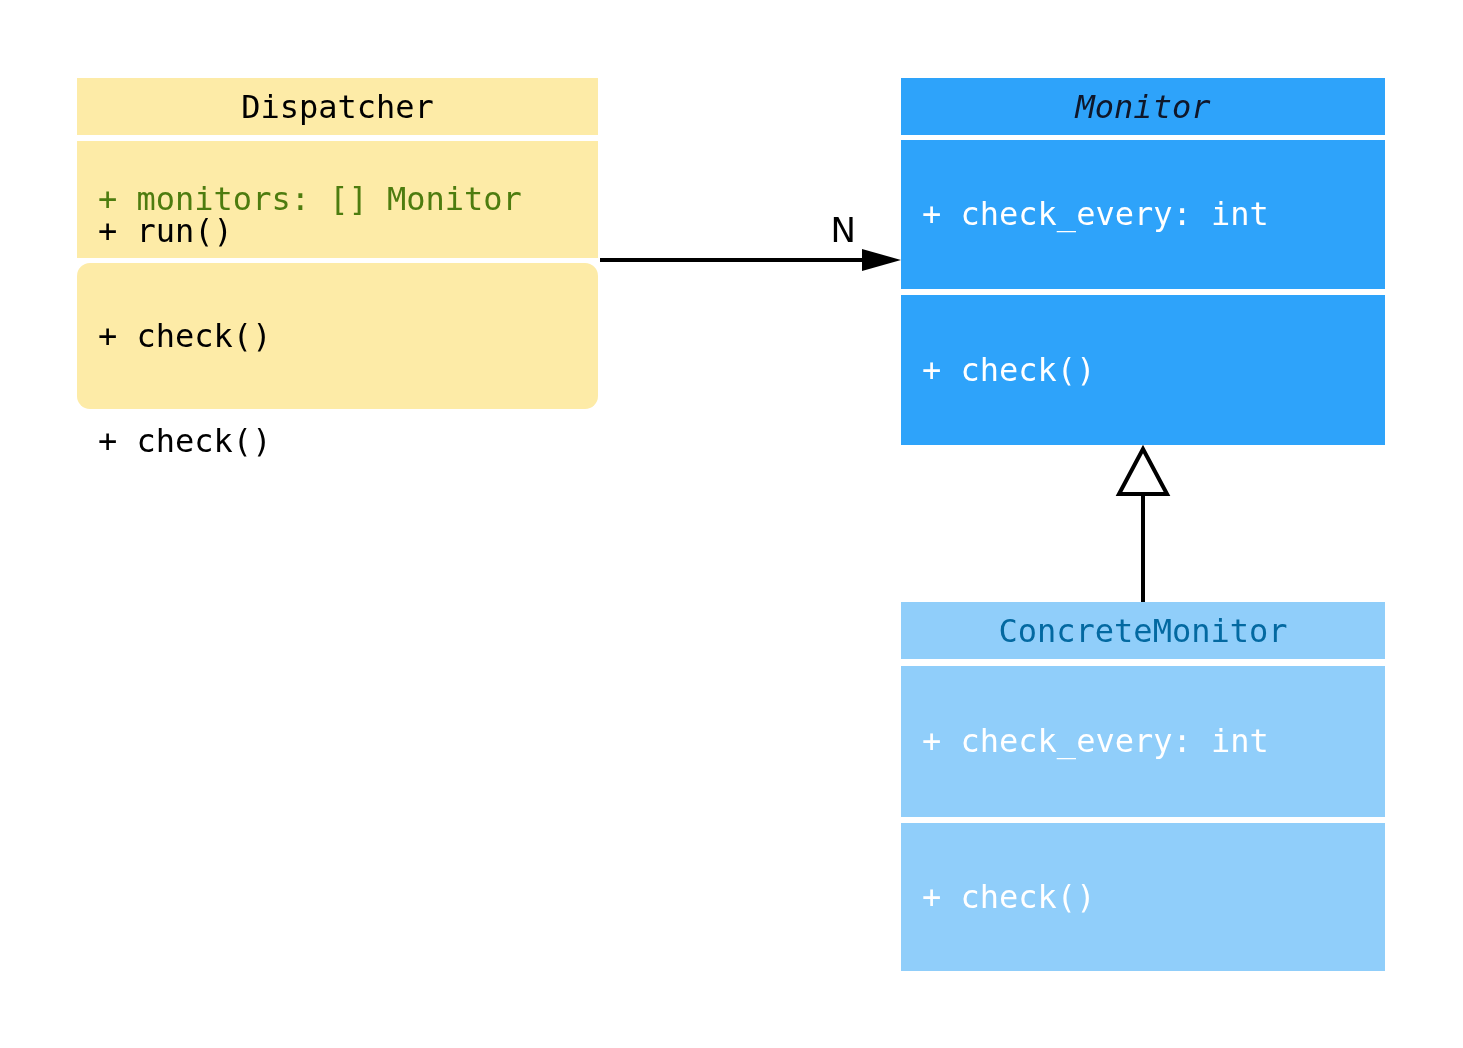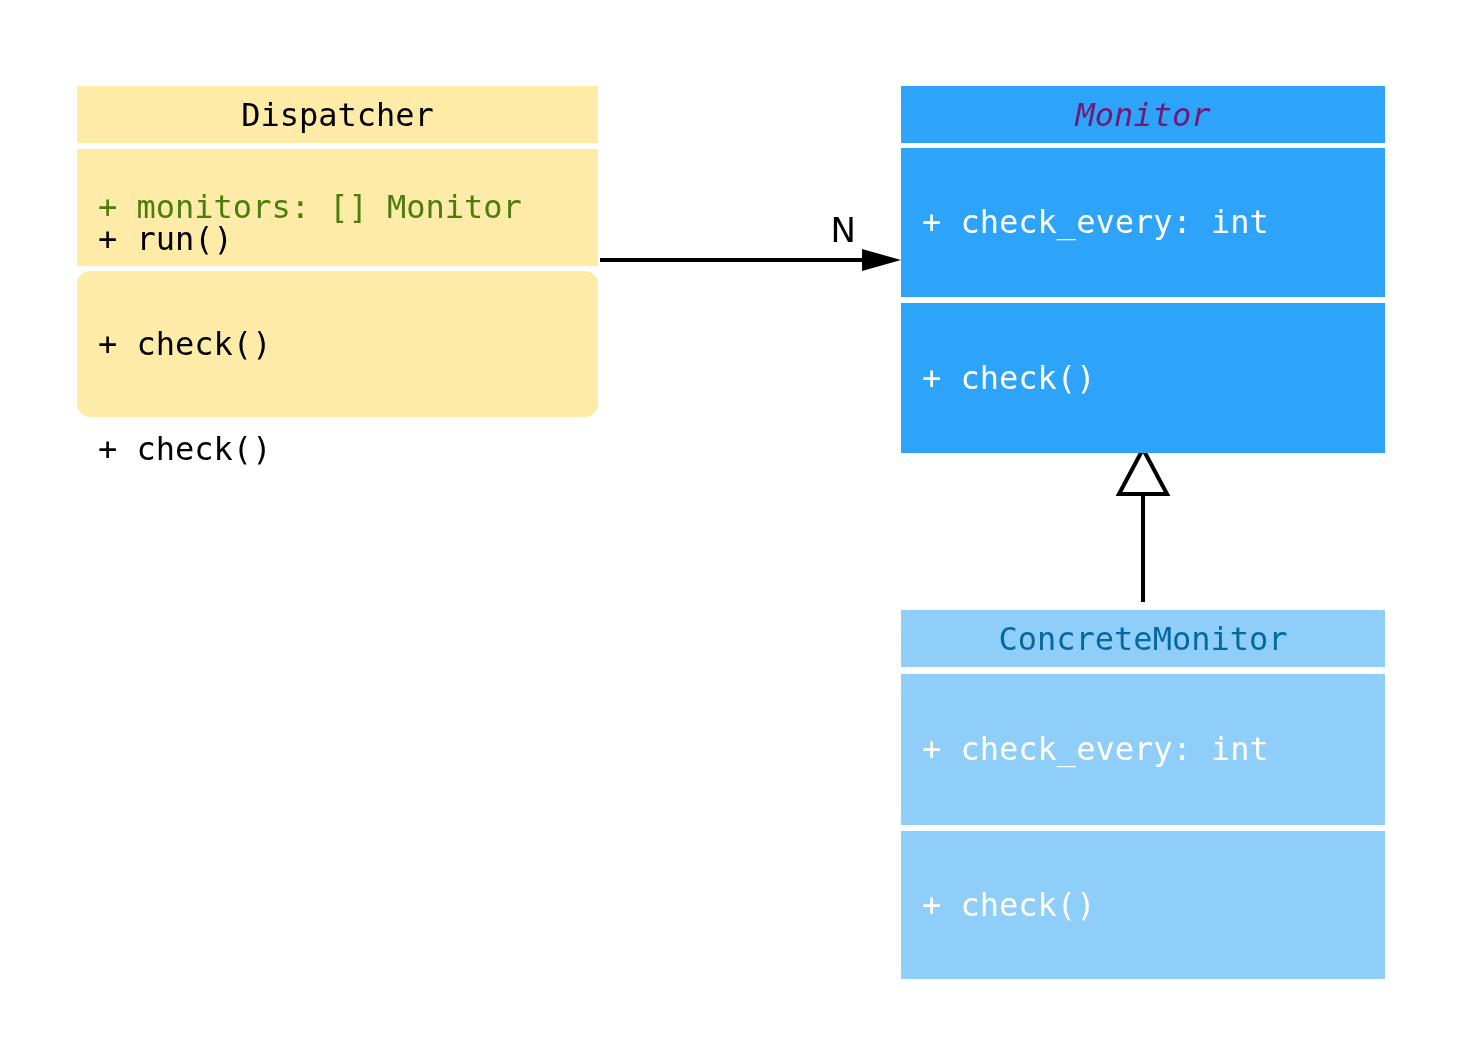--- a/index.html
+++ b/index.html
@@ -19,21 +19,20 @@
     left: 0; top: 0;
     width: 1463px;
     height: 1048px;
     pointer-events: none;
   }
   .class-box {
     position: absolute;
     display: flex;
     flex-direction: column;
     font-size: 32px;
-    margin-top: 8px;
   }
   .sec {
     display: flex;
     align-items: center;
   }
   .sec-title {
     justify-content: center;
     height: 57px;
   }
   .members {
@@ -87,21 +86,21 @@
     <div class="sec sec-methods" style="background-color: rgb(253, 235, 167); color: rgb(0, 0, 0);">
       <div class="members">
         <div>+ run()</div>
         <div>+ check()</div>
         <div>+ check()</div>
       </div>
     </div>
   </div>
 
   <div class="class-box box-monitor">
-    <div class="sec sec-title" style="background-color: rgb(46, 163, 250); color: #701a75;">Monitor</div>
+    <div class="sec sec-title" style="background-color: rgb(46, 163, 250); color: #0f172a;">Monitor</div>
     <div class="sec sec-attrs" style="background-color: rgb(46, 163, 250); color: rgb(255, 255, 255);">
       <div class="members">+ check_every: int</div>
     </div>
     <div class="sec sec-methods" style="background-color: rgb(46, 163, 250); color: rgb(255, 255, 255);">
       <div class="members">+ check()</div>
     </div>
   </div>
 
   <div class="class-box box-concrete">
     <div class="sec sec-title" style="background-color: rgb(144, 206, 250); color: #0369a1;">ConcreteMonitor</div>

